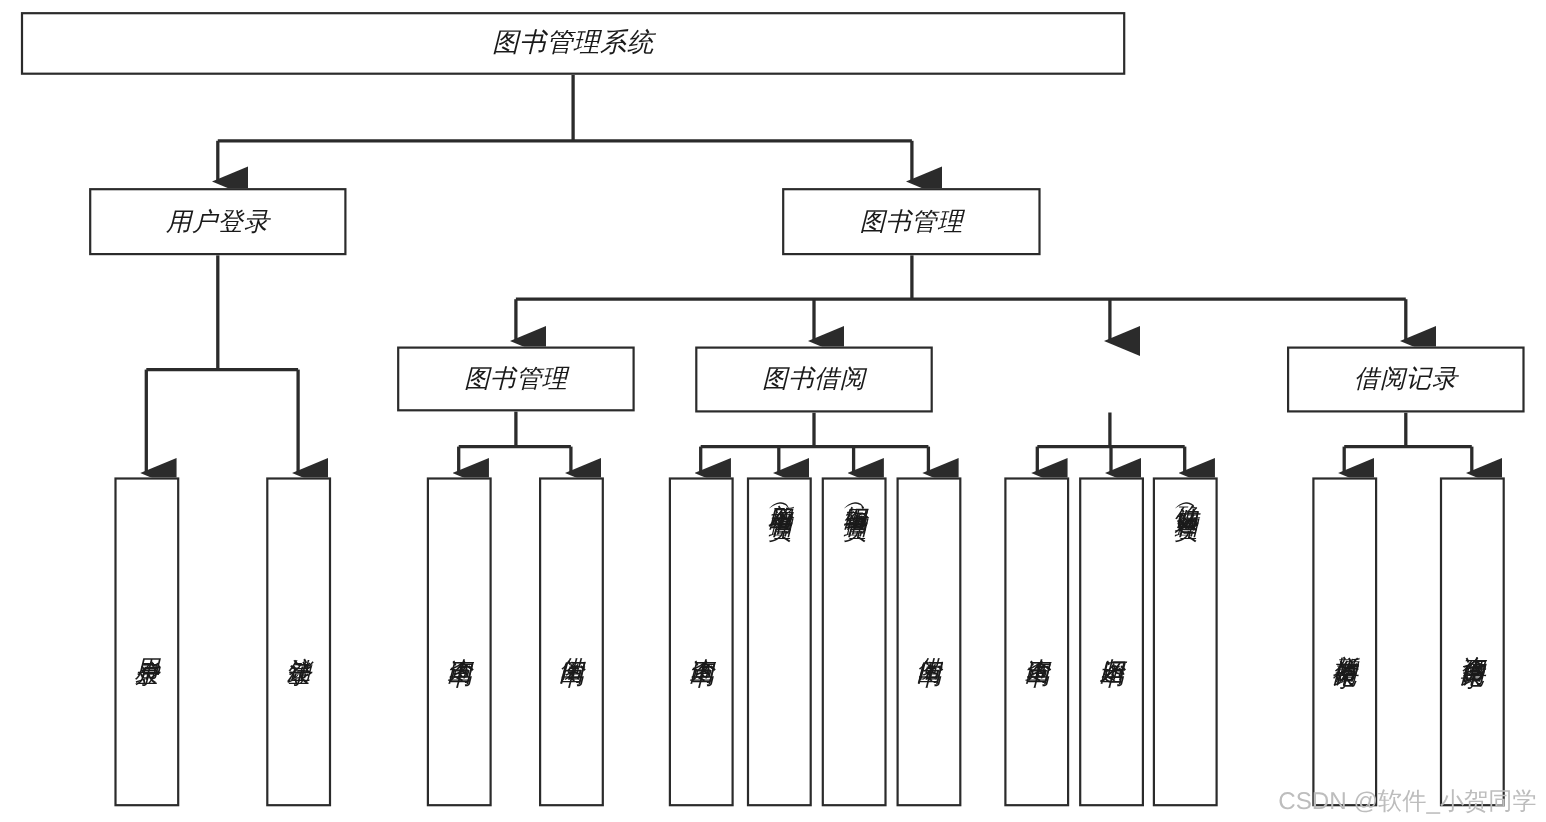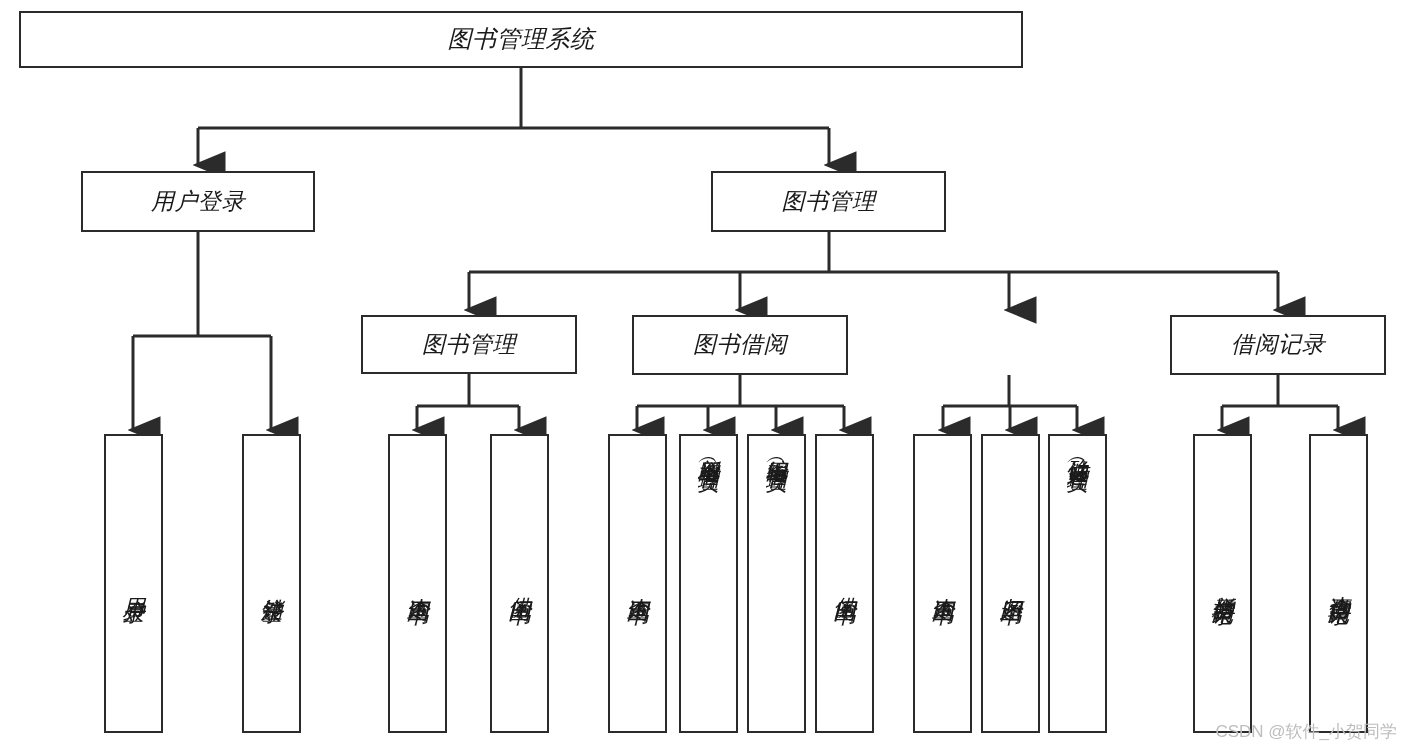--- a/index.html
+++ b/index.html
@@ -45,21 +45,21 @@
     font-size:22px;
     letter-spacing:2px;
     line-height:1;
   }
   .node.v.tall .txt{font-size:21px;}
   
   .node.v.center{align-items:center;padding-top:0;}
   #watermark{
     position:absolute;
     right:8px;bottom:4px;
-    font-size:17px;
+    font-size:22px;
     color:#bdbdbd;
     white-space:nowrap;
     user-select:none;
   }
 </style>
 </head>
 <body>
 
 <div id="canvas">
 

